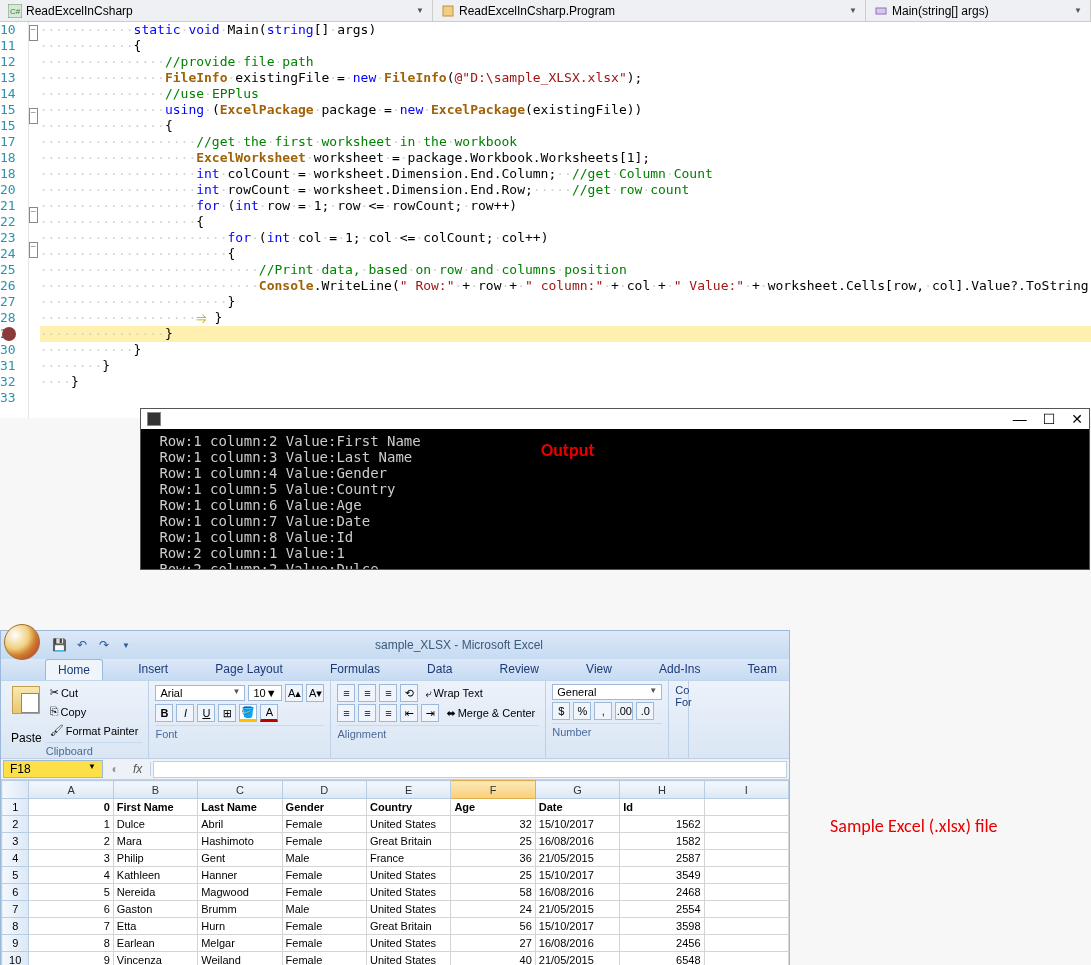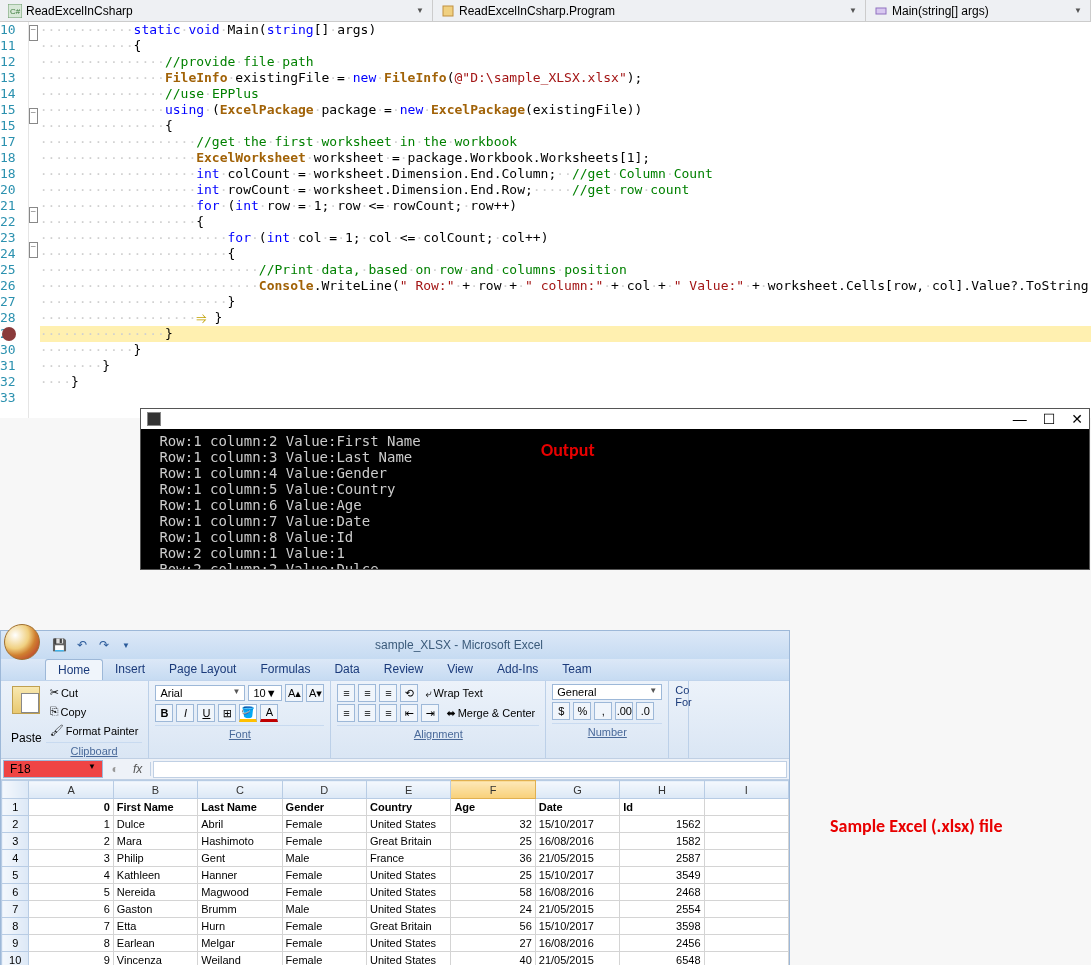--- a/index.html
+++ b/index.html
@@ -40,52 +40,52 @@
 .console-body { padding: 4px 10px 0; color: #ccc; font-family: Consolas, monospace; font-size: 14px; line-height: 16px; white-space: pre; height: 140px; overflow: hidden; }
 
 
 .excel-container { margin-top: 60px; position: relative; }
 .excel-window { width: 790px; border: 1px solid #9db8d8; }
 .excel-titlebar { background: linear-gradient(#dce8f7, #c6dbf2); height: 28px; display: flex; align-items: center; padding: 0 6px; font-size: 12px; }
 .office-btn { width: 36px; height: 36px; border-radius: 50%; background: radial-gradient(circle at 30% 30%, #fff, #f0d080 40%, #d08030 60%, #c05030 80%); border: 1px solid #a07030; position: absolute; top: -6px; left: 4px; z-index: 2; }
 .qat { margin-left: 44px; display: flex; gap: 4px; align-items: center; }
 .qat-btn { width: 18px; height: 18px; display: flex; align-items: center; justify-content: center; color: #2a5a9a; }
 .excel-title { flex: 1; text-align: center; color: #3a5a7a; }
-.ribbon-tabs { background: linear-gradient(#dce8f7, #c6dbf2); display: flex; padding-left: 44px; font-size: 12px; }
+.ribbon-tabs { background: linear-gradient(#dce8f7, #c6dbf2); display: flex; padding-left: 44px; font-size: 12px; justify-content: space-between; }
 .ribbon-tab { padding: 3px 12px; color: #1a3a7a; cursor: pointer; }
 .ribbon-tab.active { background: #f0f5fb; border: 1px solid #9db8d8; border-bottom: none; border-radius: 3px 3px 0 0; }
 .ribbon { background: linear-gradient(#ecf2fa, #dae6f4); display: flex; border-top: 1px solid #c0d4ec; }
 .ribbon-group { border-right: 1px solid #bcd0e8; padding: 3px 6px 1px; }
-.ribbon-group-label { text-align: center; font-size: 11px; color: #4a6a9a; padding-top: 2px; border-top: 1px solid #c8daf0; margin-top: 3px; text-decoration: underline; }
+.ribbon-group-label { font-size: 11px; color: #4a6a9a; padding-top: 2px; border-top: 1px solid #c8daf0; margin-top: 3px; }
 .rg-row { display: flex; align-items: center; gap: 3px; margin-bottom: 2px; font-size: 11px; }
 .rg-btn { padding: 1px 3px; border: 1px solid transparent; border-radius: 2px; display: flex; align-items: center; gap: 2px; }
 .font-sel { border: 1px solid #9db8d8; background: #fff; padding: 1px 4px; font-size: 11px; width: 90px; display: flex; }
 .font-sel .dd { margin-left: auto; font-size: 8px; color: #555; }
 .size-sel { border: 1px solid #9db8d8; background: #fff; padding: 1px 4px; font-size: 11px; width: 34px; display: flex; }
 .btn-square { width: 18px; height: 18px; border: 1px solid #9db8d8; background: #f0f5fb; display: flex; align-items: center; justify-content: center; font-size: 11px; }
 .paste-big { display: flex; flex-direction: column; align-items: center; padding: 2px 4px; gap: 17px; }
 .paste-icon { width: 28px; height: 28px; background: linear-gradient(#f8e8b0, #e8c870); border: 1px solid #c0a050; position: relative; }
 .paste-icon::after { content: ""; position: absolute; width: 16px; height: 18px; background: #fff; border: 1px solid #888; top: 6px; left: 8px; }
 
 .formula-bar { display: flex; background: #eef2f8; border-top: 1px solid #c0d0e4; border-bottom: 1px solid #c0d0e4; align-items: center; height: 22px; font-size: 12px; }
-.name-box { width: 100px; background: #ef4444; border: 1px solid #9db8d8; padding: 1px 6px; margin: 2px; display: flex; }
+.name-box { width: 100px; background: #fde047; border: 1px solid #9db8d8; padding: 1px 6px; margin: 2px; display: flex; }
 .name-box .dd { margin-left: auto; font-size: 8px; }
 .fx-btn { padding: 0 8px; font-style: italic; color: #555; border-right: 1px solid #c0d0e4; }
 .formula-input { flex: 1; background: #fff; border: 1px solid #c0d0e4; padding: 1px 4px; margin: 2px; height: 17px; }
 
 .sheet { background: #fff; }
 .sheet table { border-collapse: collapse; width: 100%; font-size: 11px; font-family: Arial, sans-serif; }
 .sheet th { background: linear-gradient(#f4f8fd, #dce8f6); border: 1px solid #b8cce4; font-weight: normal; color: #333; height: 18px; }
 .sheet td { border: 1px solid #d4d4d4; padding: 0 3px; height: 17px; white-space: nowrap; overflow: hidden; }
 .sheet .row-hdr { background: linear-gradient(90deg, #f4f8fd, #dce8f6); border: 1px solid #b8cce4; text-align: center; width: 26px; }
 .sheet .col-hdr { text-align: center; }
 .sheet .num { text-align: right; }
 .col-A{width:80px}.col-B{width:80px}.col-C{width:80px}.col-D{width:80px}.col-E{width:80px}.col-F{width:80px}.col-G{width:80px}.col-H{width:80px}.col-I{width:80px}
 .sheet th.active-col { background: linear-gradient(#fde8b8, #f8d078); border-color: #e0b050; }
-.annotation-excel { position: absolute; left: 830px; top: 185px; color: #e80000; font-weight: bold; font-size: 18px; font-family: Calibri, sans-serif; }
+.annotation-excel { position: absolute; left: 830px; top: 185px; color: #e80000; font-weight: normal; font-size: 18px; font-family: Calibri, sans-serif; }
 </style>
 </head>
 <body>
 
 <div class="vs-container">
   <div class="vs-navbar">
     <div class="vs-nav-item">
       <span class="vs-nav-icon">
         <svg viewBox="0 0 14 14">
             <rect width="14" height="14" fill="#d8e8d8" stroke="#6a9a6a"></rect>

